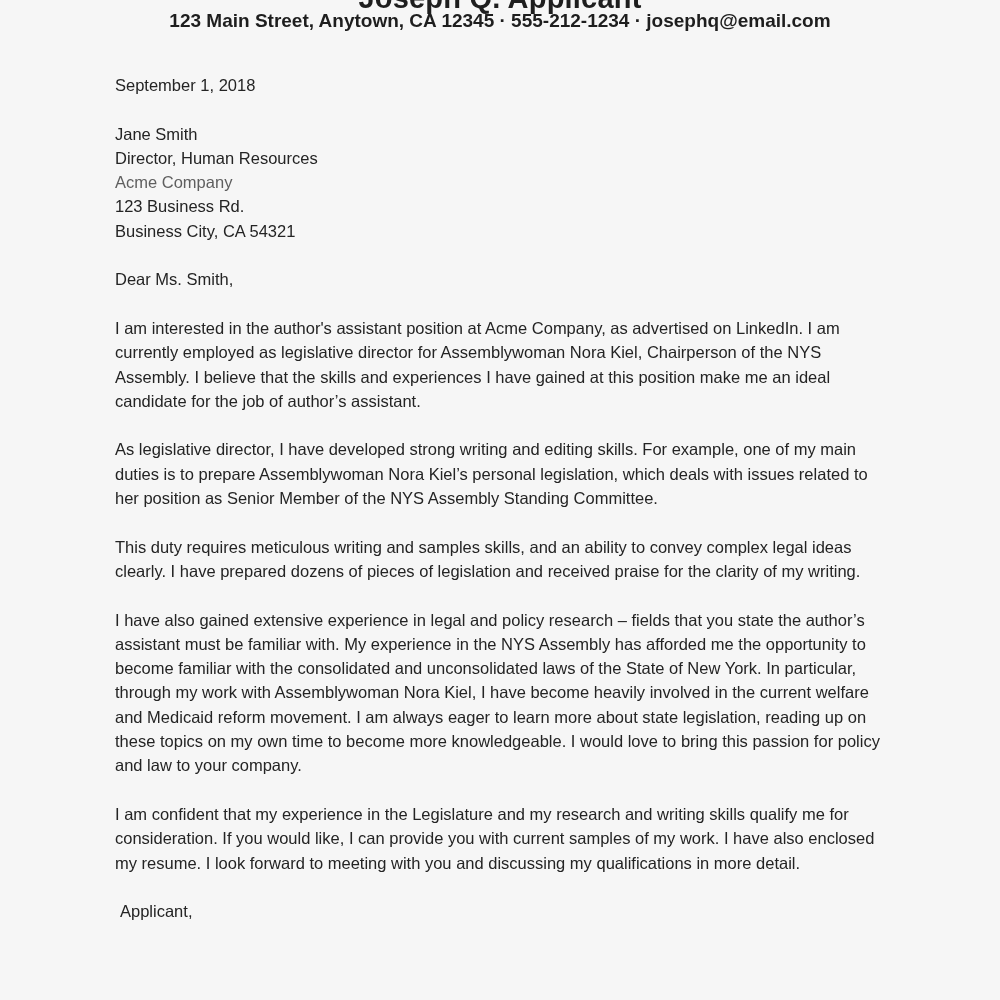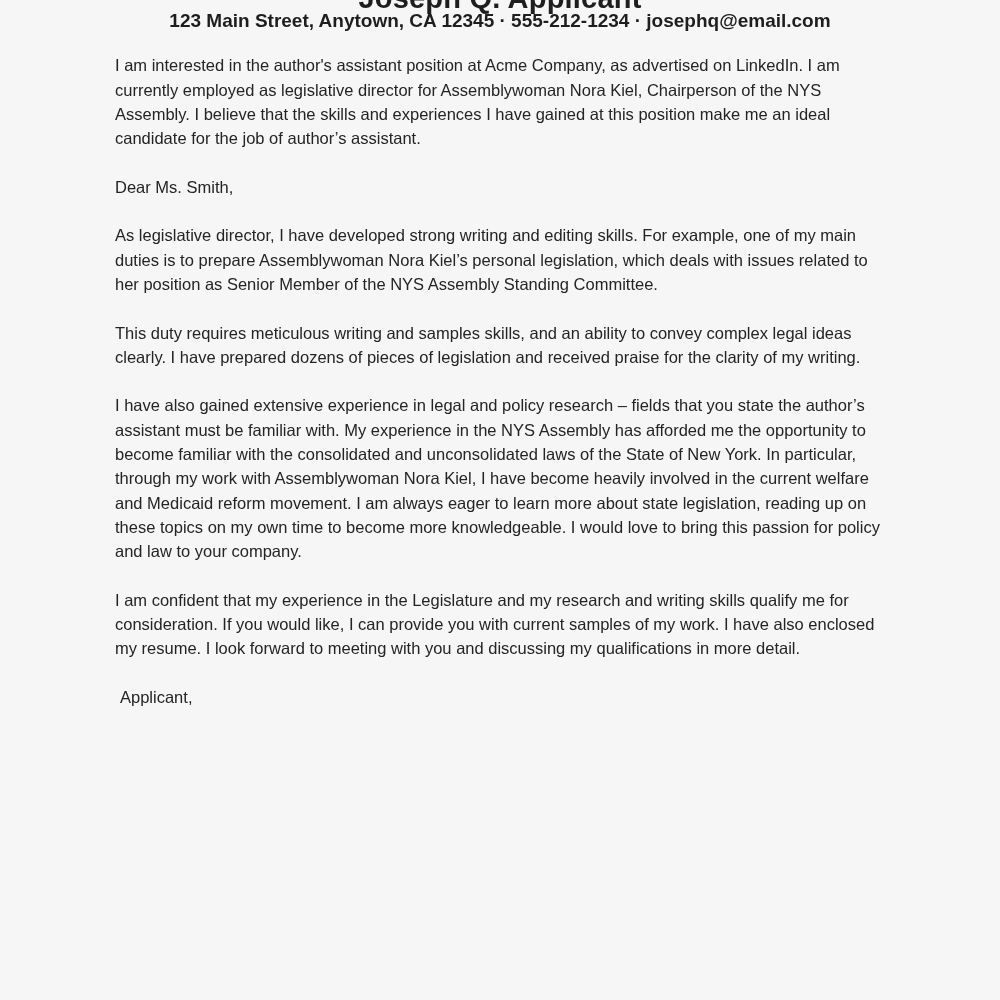--- a/index.html
+++ b/index.html
@@ -59,25 +59,33 @@
 </style>
 </head>
 <body>
 
 <header class="letterhead">
   <div class="sender-name">Joseph Q. Applicant</div>
   <div class="sender-contact">123 Main Street, Anytown, CA 12345 · 555-212-1234 · josephq@email.com</div>
 </header>
 
 <main class="letter-content">
+  <p class="date">September 1, 2018</p>
 
+  <div class="recipient">
+    <div>Jane Smith</div>
+    <div>Director, Human Resources</div>
+    <div class="recipient-company">Acme Company</div>
+    <div>123 Business Rd.</div>
+    <div>Business City, CA 54321</div>
+  </div>
+
+  <p>Dear Ms. Smith,</p>
 
   <p>I am interested in the author's assistant position at Acme Company, as advertised on LinkedIn. I am currently employed as legislative director for Assemblywoman Nora Kiel, Chairperson of the NYS Assembly. I believe that the skills and experiences I have gained at this position make me an ideal candidate for the job of author’s assistant.</p>
-
-  <p>Dear Ms. Smith,</p>
 
   <p>As legislative director, I have developed strong writing and editing skills. For example, one of my main duties is to prepare Assemblywoman Nora Kiel’s personal legislation, which deals with issues related to her position as Senior Member of the NYS Assembly Standing Committee.</p>
 
   <p>This duty requires meticulous writing and samples skills, and an ability to convey complex legal ideas clearly. I have prepared dozens of pieces of legislation and received praise for the clarity of my writing.</p>
 
   <p>I have also gained extensive experience in legal and policy research – fields that you state the author’s assistant must be familiar with. My experience in the NYS Assembly has afforded me the opportunity to become familiar with the consolidated and unconsolidated laws of the State of New York. In particular, through my work with Assemblywoman Nora Kiel, I have become heavily involved in the current welfare and Medicaid reform movement. I am always eager to learn more about state legislation, reading up on these topics on my own time to become more knowledgeable. I would love to bring this passion for policy and law to your company.</p>
 
   <p>I am confident that my experience in the Legislature and my research and writing skills qualify me for consideration. If you would like, I can provide you with current samples of my work. I have also enclosed my resume. I look forward to meeting with you and discussing my qualifications in more detail.</p>
 
   <p class="closing">Applicant,</p>

